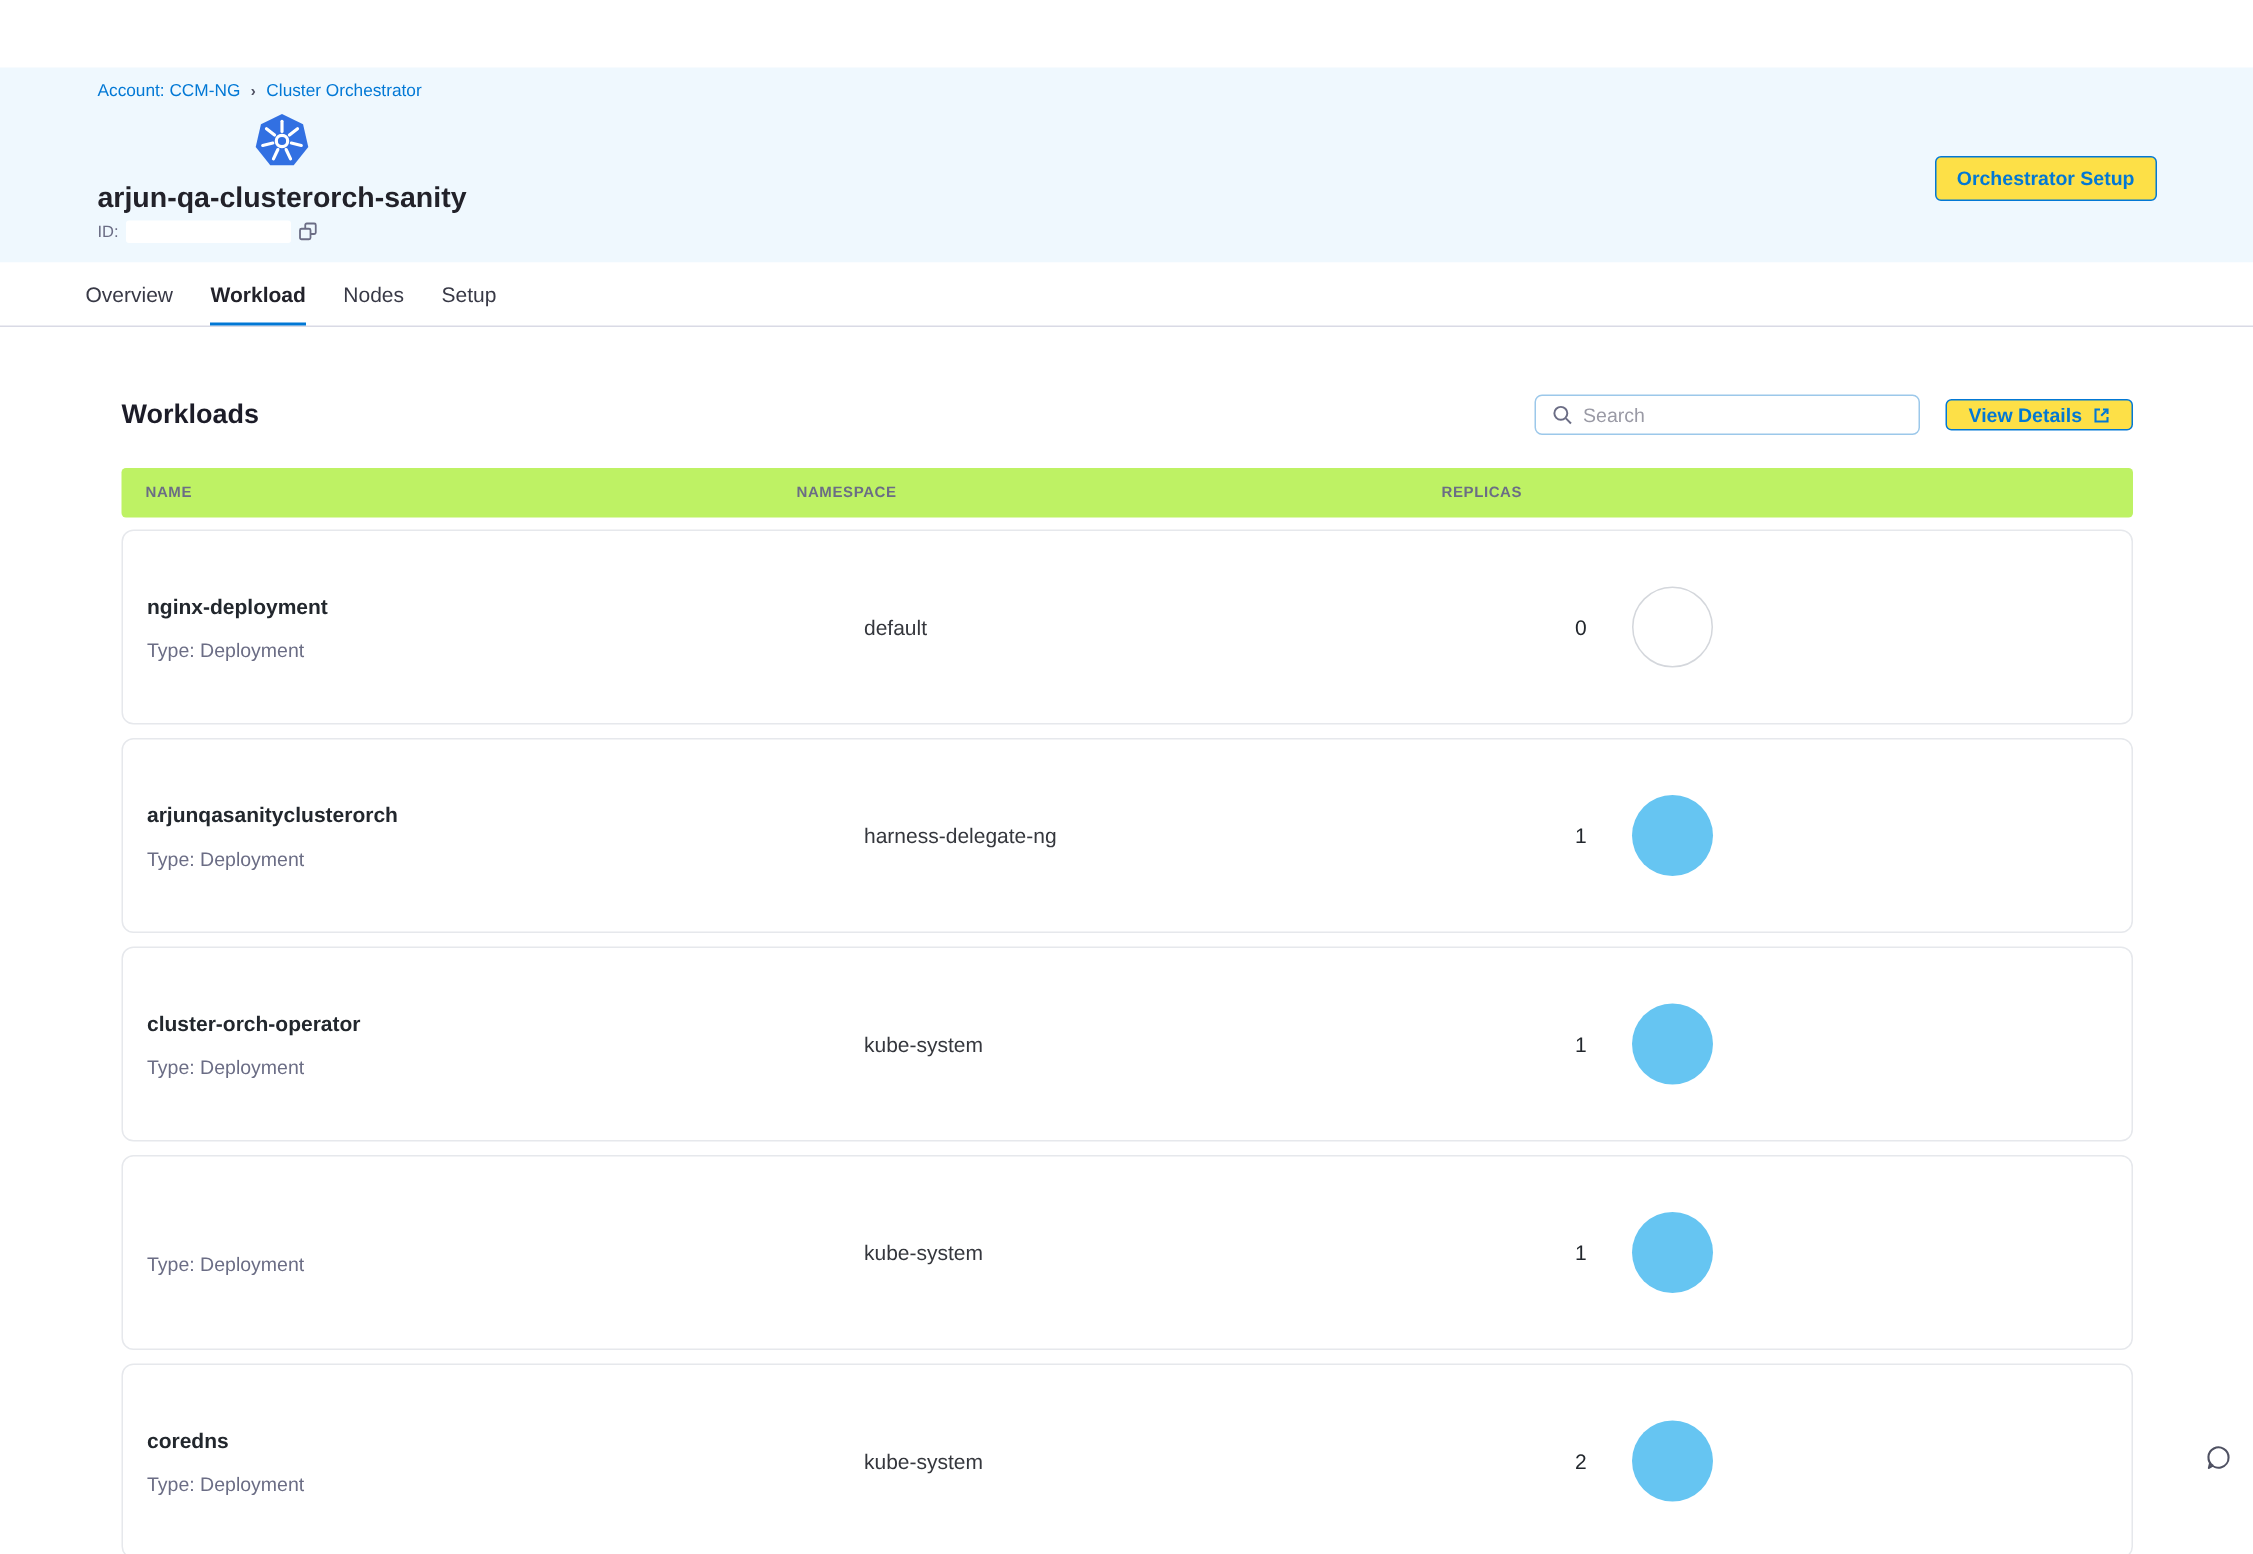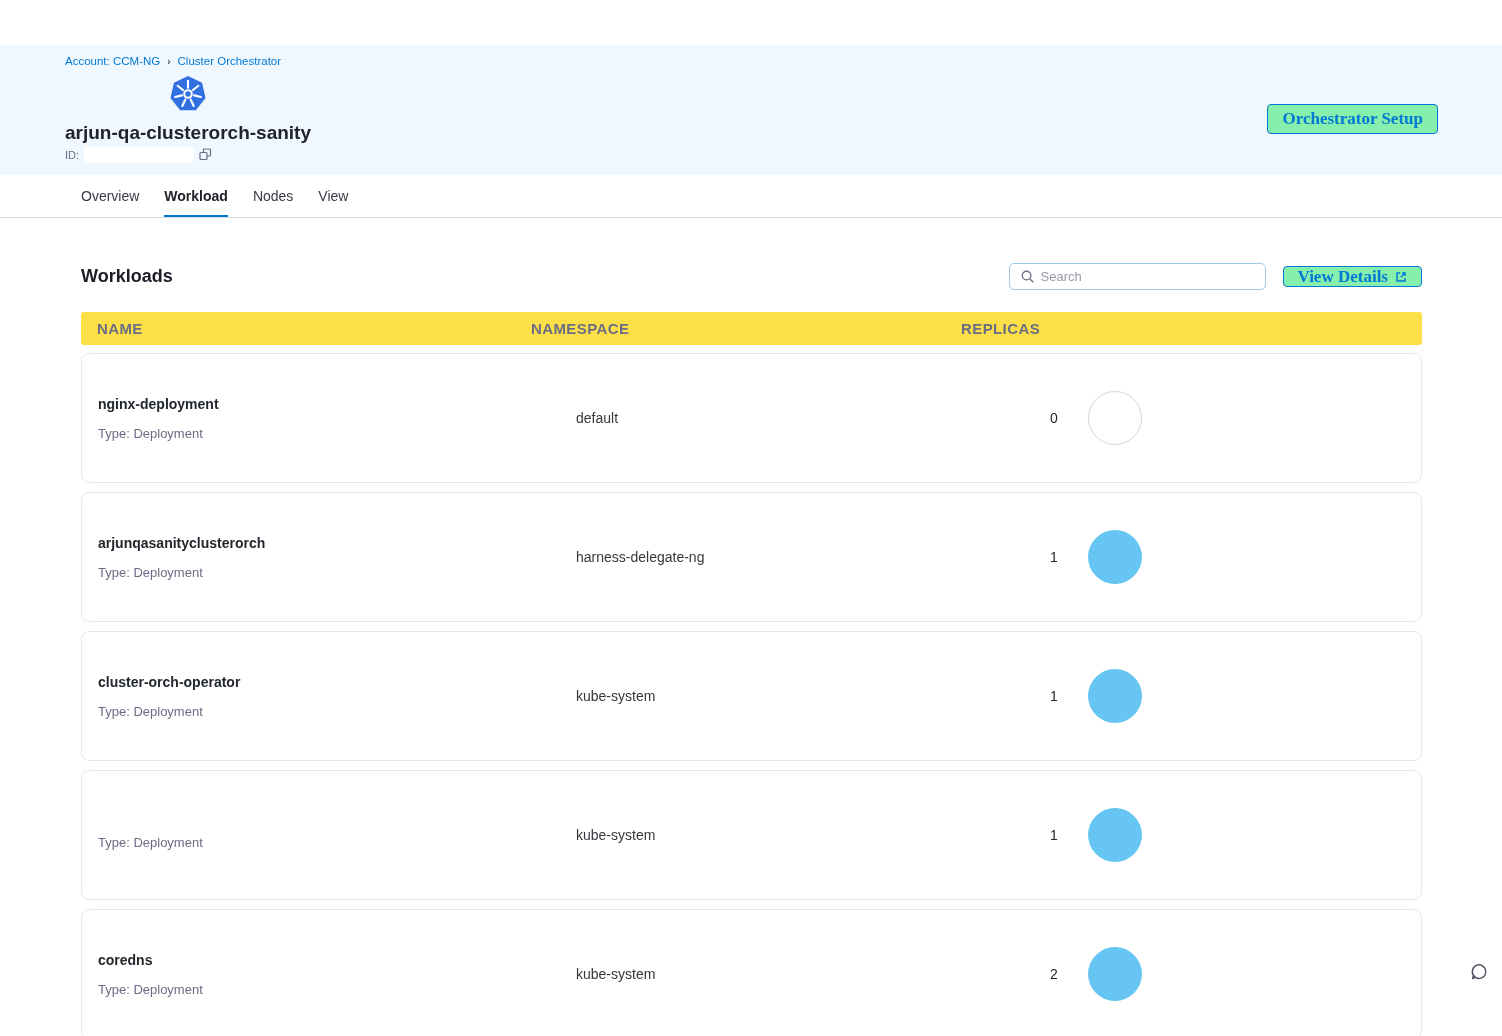--- a/index.html
+++ b/index.html
@@ -13,44 +13,44 @@
   .breadcrumb a { color:#0278d5; text-decoration:none; cursor:pointer; }
   .crumb-sep { color:#4f5162; font-size:10px; font-weight:700; }
   .header-main { display:flex; justify-content:space-between; align-items:center; }
   .header-left { display:flex; align-items:center; gap:9px;flex-direction:column; }
   .k8s-icon { width:38px; height:38px; display:block; flex:none; }
   .title-block h1 { font-size:19px; color:#22222a; font-weight:700; }
   .id-row { display:flex; align-items:center; gap:5px; margin-top:3px; font-size:11px; color:#6b6d85; }
   .id-redacted { width:110px; height:15px; background:#ffffff; border-radius:2px; }
   .copy-icon { display:inline-flex; cursor:pointer; }
 
-  .btn-outline { display:inline-flex; align-items:center; gap:7px; background:#86efac;
-    border:1px solid #0278d5; color:#0278d5; font-weight:700; font-size:17px;
-    border-radius:4px; padding:0 14px; height:30px; cursor:pointer; font-family:Liberation Serif, serif; }
-
-  .tabs { display:flex; align-items:stretch; height:43px; padding-left:81px;
+  .btn-outline { display:inline-flex; align-items:center; gap:7px; background:#fde047;
+    border:1px solid #0278d5; color:#0278d5; font-weight:700; font-size:13px;
+    border-radius:4px; padding:0 14px; height:30px; cursor:pointer; font-family:Liberation Sans, sans-serif; }
+
+  .tabs { display:flex; align-items:stretch; height:43px; padding-left:57px;
     border-bottom:1px solid #d9dae5; background:#ffffff; }
   .tab { display:flex; align-items:center; margin-right:25px; font-size:14px; color:#383946;
     cursor:pointer; text-decoration:none; border-bottom:2px solid transparent; padding-top:2px; }
   .tab.active { font-weight:700; color:#22222a; border-bottom-color:#0278d5; }
 
   .content { padding:45px 80px 0 81px; }
   .toolbar { display:flex; justify-content:space-between; align-items:center; margin-bottom:22px; }
   .toolbar h2 { font-size:18px; color:#1c1c28; font-weight:700; }
   .toolbar-right { display:flex; align-items:center; gap:17px; }
   .search-box { display:flex; align-items:center; gap:6px; width:257px; height:27px;
     border:1px solid #9cc8ea; border-radius:5px; background:#ffffff; padding:0 10px; }
   .search-box input { border:none; outline:none; flex:1; font-size:13px; font-family:inherit;
     color:#383946; background:transparent; }
   .search-box input::placeholder { color:#9a9aa5; }
   .view-details { height:21px; }
 
   .table-head { display:grid; grid-template-columns:434px 430px 1fr; align-items:center;
-    padding-left:16px; height:33px; background:#fde047; border-radius:3px;
-    font-size:15px; font-weight:700; color:#6b6d85; letter-spacing:0.4px; margin-bottom:8px; }
+    padding-left:16px; height:33px; background:#bef264; border-radius:3px;
+    font-size:10px; font-weight:700; color:#6b6d85; letter-spacing:0.4px; margin-bottom:8px; }
 
   .rows { display:flex; flex-direction:column; gap:9px; }
   .row-card { display:grid; grid-template-columns:434px 430px 1fr; align-items:center;
     padding-left:16px; height:130px; background:#ffffff; border:1px solid #e6e8ec;
     border-radius:8px; cursor:pointer;gap:44px; }
   .row-name { font-size:14px; font-weight:700; color:#22272d; }
   .row-type { font-size:13px; color:#6b6d85; margin-top:14px; }
   .ns-cell { font-size:14px; color:#35373d; }
   .rep-cell { display:flex; align-items:center; gap:26px; }
   .rep-count { font-size:14px; color:#22272d; min-width:12px; }
@@ -103,21 +103,21 @@
       </div>
     </div>
     <button class="btn-outline">Orchestrator Setup</button>
   </div>
 </header>
 
 <nav class="tabs">
   <a class="tab">Overview</a>
   <a class="tab active">Workload</a>
   <a class="tab">Nodes</a>
-  <a class="tab">View</a>
+  <a class="tab">Setup</a>
 </nav>
 
 <main class="content">
   <div class="toolbar">
     <h2>Workloads</h2>
     <div class="toolbar-right">
       <div class="search-box">
         <span style="display:inline-flex;">
           <svg width="15" height="15" viewBox="0 0 16 16" fill="none" stroke="#6b6d85" stroke-width="1.4">
             <circle cx="7" cy="7" r="4.6"></circle>

